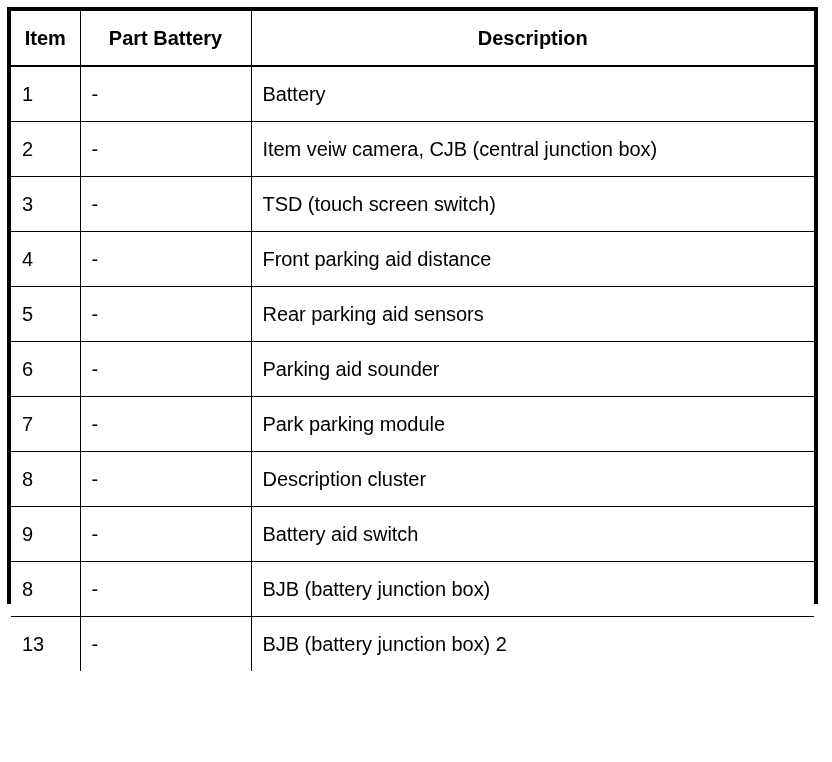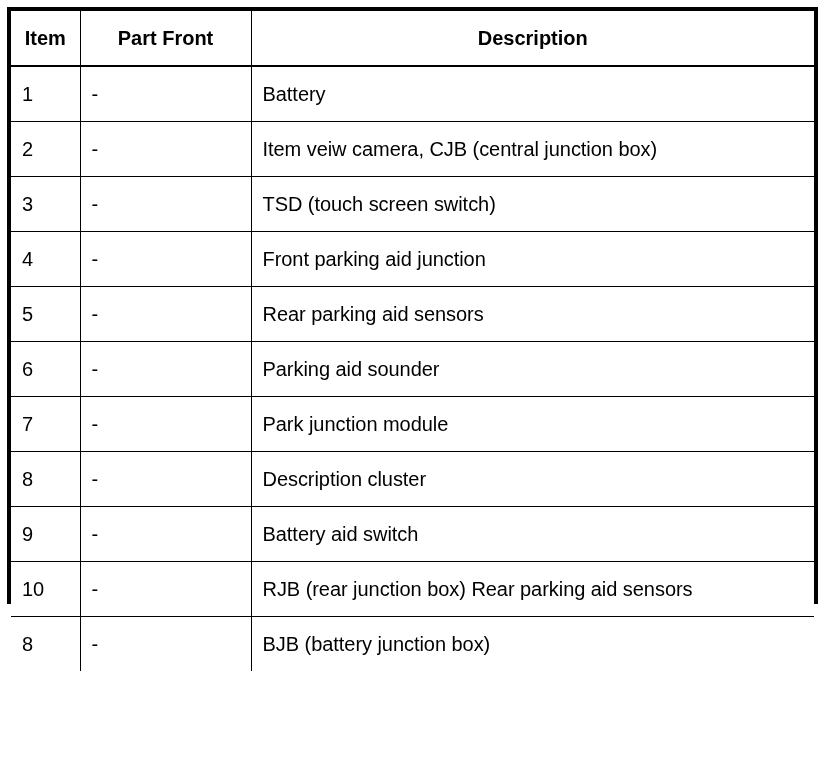--- a/index.html
+++ b/index.html
@@ -94,21 +94,21 @@
 <div id="parts-table-wrap">
   <table class="parts-table">
     <colgroup>
       <col class="col-item">
       <col class="col-partnumber">
       <col class="col-description">
     </colgroup>
     <thead>
       <tr>
         <th class="th-item">Item</th>
-        <th class="th-partnumber">Part Front</th>
+        <th class="th-partnumber">Part Battery</th>
         <th class="th-description">Description</th>
       </tr>
     </thead>
     <tbody id="table-body">
         <tr>
           <td class="cell-item">1</td>
           <td class="cell-partnumber">-</td>
           <td class="cell-description">Battery</td>
         </tr>
         <tr>
@@ -117,52 +117,52 @@
           <td class="cell-description">Item veiw camera, CJB (central junction box)</td>
         </tr>
         <tr>
           <td class="cell-item">3</td>
           <td class="cell-partnumber">-</td>
           <td class="cell-description">TSD (touch screen switch)</td>
         </tr>
         <tr>
           <td class="cell-item">4</td>
           <td class="cell-partnumber">-</td>
-          <td class="cell-description">Front parking aid junction</td>
+          <td class="cell-description">Front parking aid distance</td>
         </tr>
         <tr>
           <td class="cell-item">5</td>
           <td class="cell-partnumber">-</td>
           <td class="cell-description">Rear parking aid sensors</td>
         </tr>
         <tr>
           <td class="cell-item">6</td>
           <td class="cell-partnumber">-</td>
           <td class="cell-description">Parking aid sounder</td>
         </tr>
         <tr>
           <td class="cell-item">7</td>
           <td class="cell-partnumber">-</td>
-          <td class="cell-description">Park junction module</td>
+          <td class="cell-description">Park parking module</td>
         </tr>
         <tr>
           <td class="cell-item">8</td>
           <td class="cell-partnumber">-</td>
           <td class="cell-description">Description cluster</td>
         </tr>
         <tr>
           <td class="cell-item">9</td>
           <td class="cell-partnumber">-</td>
           <td class="cell-description">Battery aid switch</td>
         </tr>
         <tr>
-          <td class="cell-item">10</td>
-          <td class="cell-partnumber">-</td>
-          <td class="cell-description">RJB (rear junction box) Rear parking aid sensors</td>
-        </tr>
-        <tr>
           <td class="cell-item">8</td>
           <td class="cell-partnumber">-</td>
           <td class="cell-description">BJB (battery junction box)</td>
+        </tr>
+        <tr>
+          <td class="cell-item">13</td>
+          <td class="cell-partnumber">-</td>
+          <td class="cell-description">BJB (battery junction box) 2</td>
         </tr>
       </tbody>
   </table>
 </div>
 
 </body></html>

